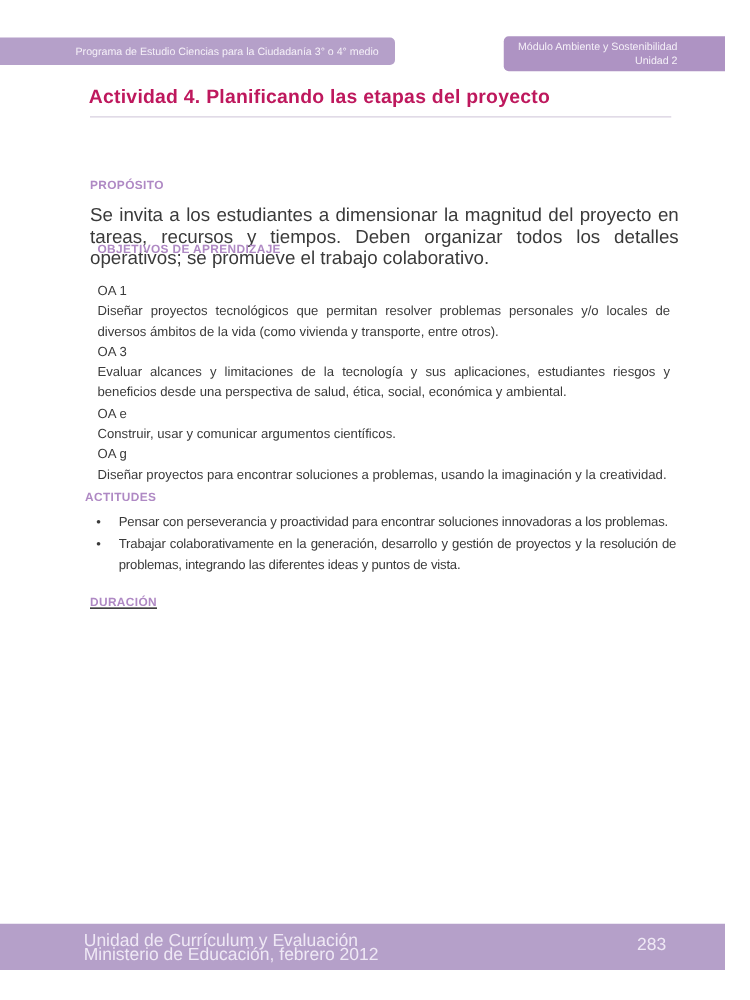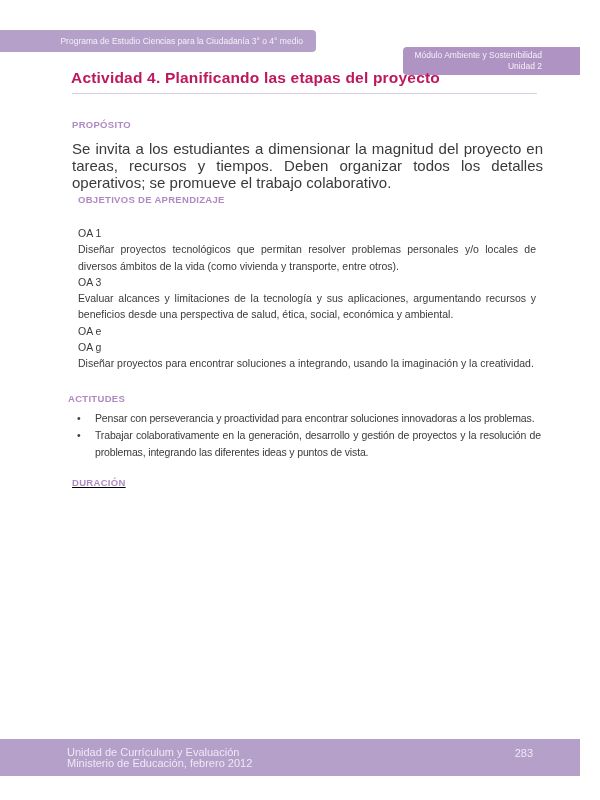--- a/index.html
+++ b/index.html
@@ -7,21 +7,21 @@
   .page { position:relative; width:580px; height:800px; background:#ffffff; overflow:hidden; }
 
   
   .banner { box-sizing:border-box; color:#f5f0f8; font-size:8.5px; }
   .banner-left {
     position:absolute; top:30px; left:0; width:316px; height:22px;
     background:#b5a0c9; border-radius:0 4px 4px 0;
     line-height:22px; text-align:right; padding-right:13px;
   }
   .banner-right {
-    position:absolute; top:47px; left:403px; width:197px; height:28px;
+    position:absolute; top:29px; left:403px; width:197px; height:28px;
     background:#ae93c3; border-radius:4px 0 0 4px;
     line-height:11px; text-align:right; padding:3px 58px 0 8px;
   }
 
   
   .title {
     position:absolute; top:69px; left:71px; margin:0;
     font-size:15.5px; font-weight:bold; color:#be185d; letter-spacing:0.2px;
   }
   .title-rule {
@@ -30,21 +30,21 @@
   }
 
   
   .sec-heading {
     margin:0; font-size:9.5px; font-weight:bold; color:#af89c4; letter-spacing:0.3px;
   }
   .body-text { margin:0; font-size:15px; line-height:17px; color:#3a3a3a; }
   .justify { text-align:justify; }
 
   .proposito { position:absolute; top:119px; left:72px; width:471px; }
-  .proposito .sec-heading { margin-bottom:10px; }
+  .proposito .sec-heading { margin-bottom:10px;margin-top:24px; }
 
   .objetivos { position:absolute; top:194px; left:78px; width:458px; }
   .objetivos .sec-heading { margin-bottom:20px; }
   .oa-code { font-size:10.5px; line-height:16.3px; color:#3a3a3a; }
   .oa-text { margin:0; font-size:10.5px; line-height:16.3px; color:#3a3a3a; text-align:justify; }
 
   .actitudes { position:absolute; top:393px; left:68px; width:473px; }
   .actitudes .sec-heading { margin-bottom:6px; }
   .actitudes ul { margin:0; padding:0; list-style:none; }
   .actitudes li {
@@ -52,21 +52,21 @@
     color:#3a3a3a; letter-spacing:-0.15px; text-align:justify;
   }
   .actitudes .bullet { position:absolute; left:9px; top:0; }
 
   .duracion { position:absolute; top:477px; left:72px; width:471px;text-decoration:underline; }
   .duracion .sec-heading { margin-bottom:7px; }
 
   
   .footer {
     position:absolute; top:739px; left:0; width:600px; height:37px;
-    background:#b5a0c9; color:#efe8f5; font-size:11px;
+    background:#b5a0c9; color:#efe8f5; font-size:14px;
   }
   .footer-left { position:absolute; left:67px; top:8px; line-height:11px; }
   .footer-page { position:absolute; right:67px; top:8px; }
 </style>
 </head>
 <body>
 
 <div class="page">
 
   <div class="banner banner-left">Programa de Estudio Ciencias para la Ciudadanía 3° o 4° medio</div>
@@ -83,24 +83,25 @@
     <h2 class="sec-heading">PROPÓSITO</h2>
     <p class="body-text justify">Se invita a los estudiantes a dimensionar la magnitud del proyecto en tareas, recursos y tiempos. Deben organizar todos los detalles operativos; se promueve el trabajo colaborativo.</p>
   </section>
 
   <section class="objetivos">
     <h2 class="sec-heading">OBJETIVOS DE APRENDIZAJE</h2>
     <div>
       <div class="oa-code">OA 1</div>
       <p class="oa-text">Diseñar proyectos tecnológicos que permitan resolver problemas personales y/o locales de diversos ámbitos de la vida (como vivienda y transporte, entre otros).</p>
       <div class="oa-code">OA 3</div>
-      <p class="oa-text">Evaluar alcances y limitaciones de la tecnología y sus aplicaciones, argumentando recursos y beneficios desde una perspectiva de salud, ética, social, económica y ambiental.</p>
+      <p class="oa-text">Evaluar alcances y limitaciones de la tecnología y sus aplicaciones, estudiantes riesgos y beneficios desde una perspectiva de salud, ética, social, económica y ambiental.</p>
       <div class="oa-code">OA e</div>
+      <p class="oa-text">Construir, usar y comunicar argumentos científicos.</p>
       <div class="oa-code">OA g</div>
-      <p class="oa-text">Diseñar proyectos para encontrar soluciones a integrando, usando la imaginación y la creatividad.</p>
+      <p class="oa-text">Diseñar proyectos para encontrar soluciones a problemas, usando la imaginación y la creatividad.</p>
     </div>
   </section>
 
   <section class="actitudes">
     <h2 class="sec-heading">ACTITUDES</h2>
     <ul>
       <li>
         <span class="bullet">•</span>
         <span>Pensar con perseverancia y proactividad para encontrar soluciones innovadoras a los problemas.</span>
       </li>

